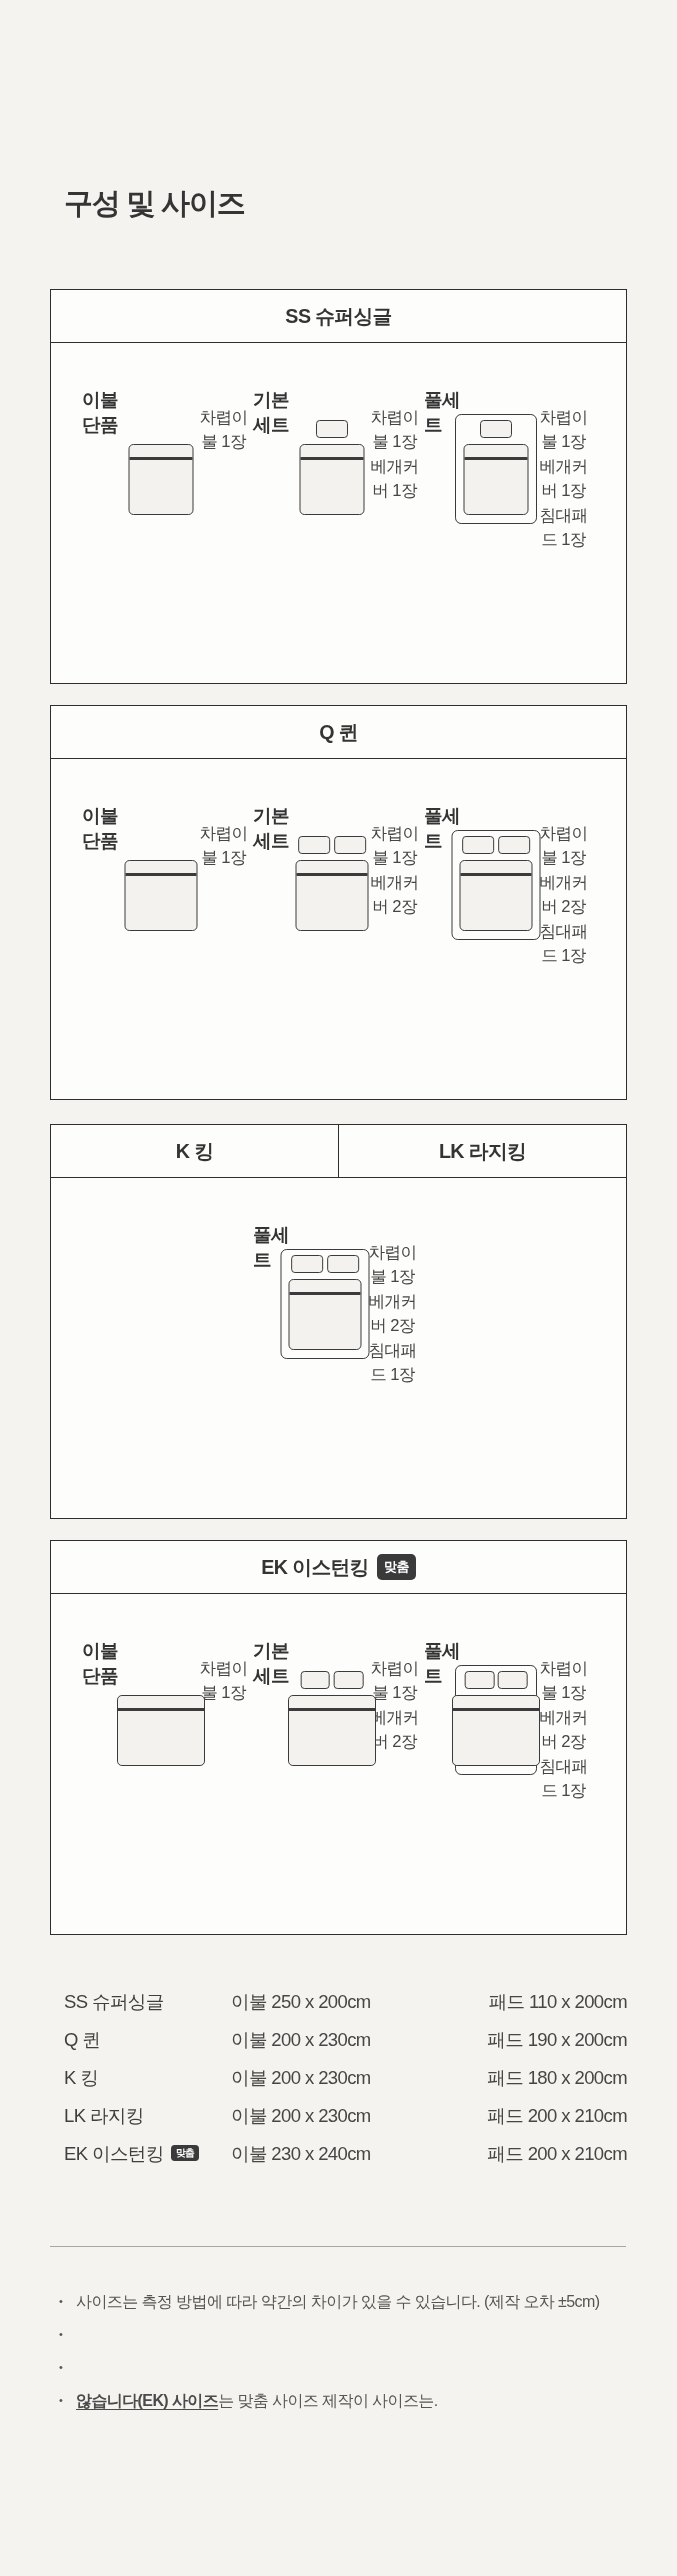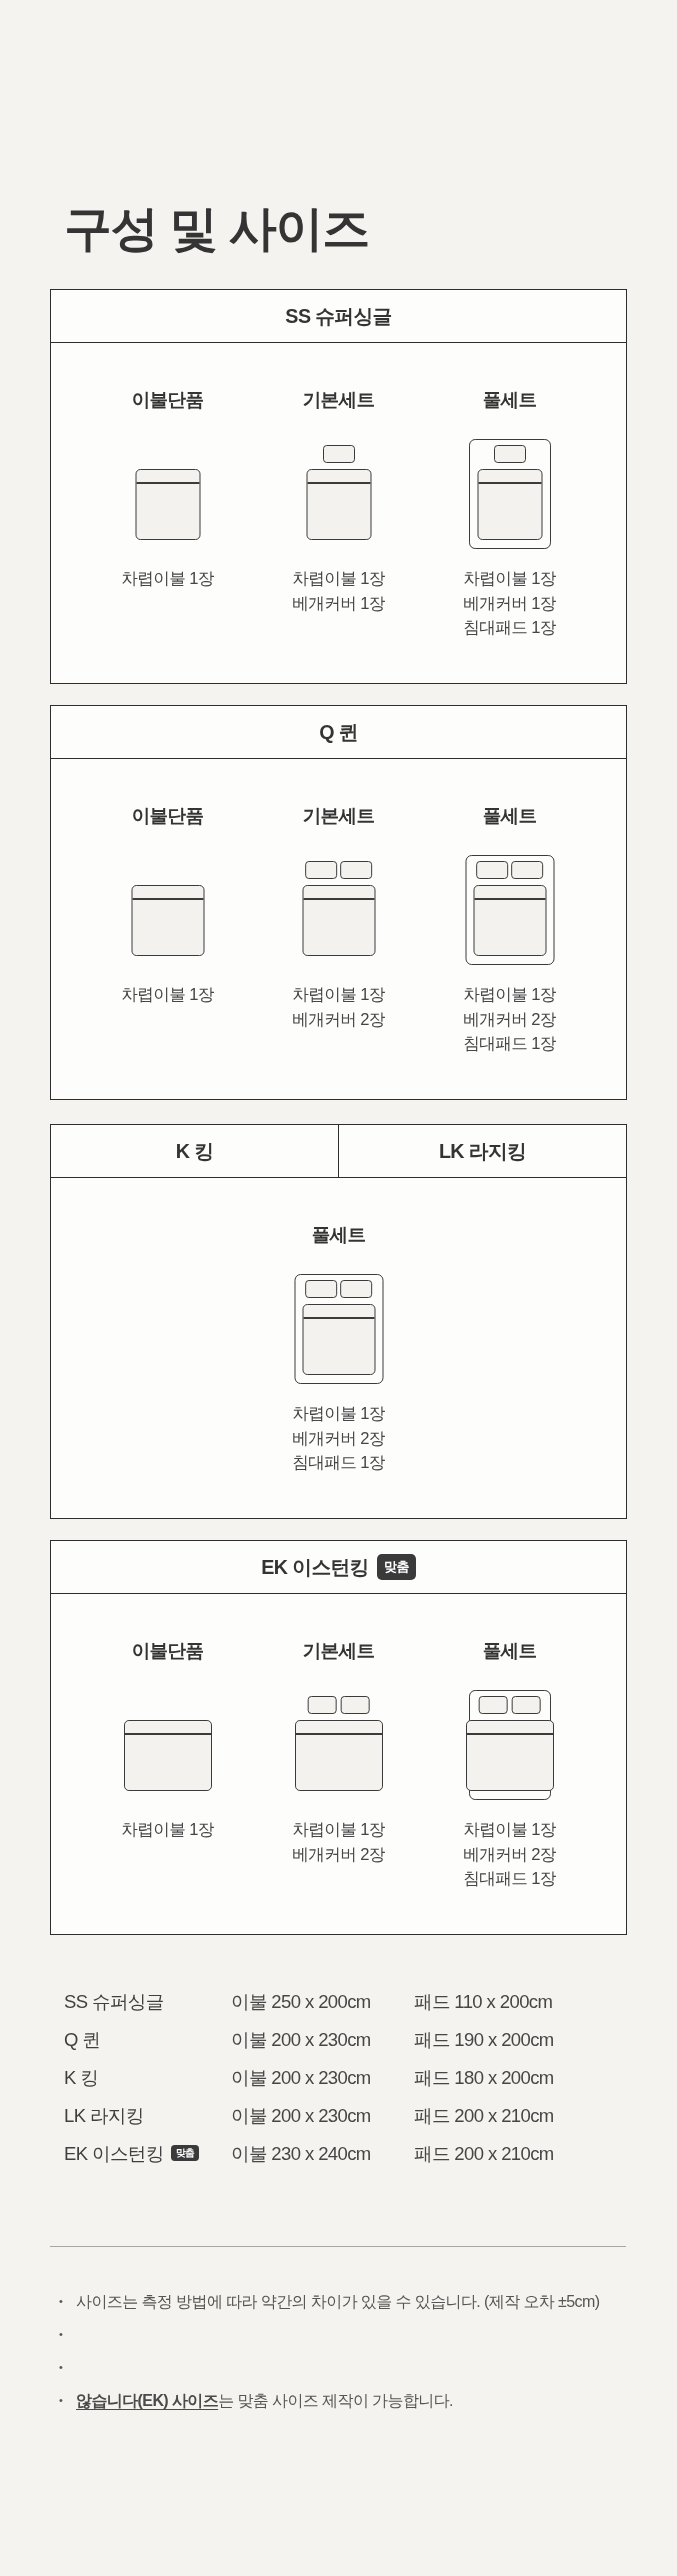--- a/index.html
+++ b/index.html
@@ -5,35 +5,35 @@
   :root{
     --background:#f4f3ef; --box-background:#fdfdfc; --border:#2e2e2e;
     --badge-background:#3a3a3a; --badge-text:#ffffff; --icon-fill:#f4f2ee;
     --icon-stroke:#3b3b3b; --text-primary:#343434; --text-secondary:#464646;
     --note-text:#555555; --divider:#a8a6a2;
   }
   html,body{margin:0;padding:0;background:var(--background);}
   body{font-family:"Liberation Sans","DejaVu Sans",sans-serif;}
   .page{position:relative;width:677px;height:2576px;background:var(--background);overflow:hidden;}
 
-  .page-title{position:absolute;left:64px;top:165px;font-size:48px;font-weight:700;
+  .page-title{position:absolute;left:64px;top:165px;font-size:29px;font-weight:700;
     letter-spacing:-1.2px;color:var(--text-primary);}
 
   .set-box{position:absolute;left:50px;width:577px;height:395px;background:var(--box-background);
     border:1.2px solid var(--border);box-sizing:border-box;}
   #box-0{top:289px}#box-1{top:705px}#box-2{top:1124px}#box-3{top:1540px}
 
   .box-header{display:flex;height:52px;border-bottom:1.2px solid var(--border);}
   .header-cell{flex:1;display:flex;align-items:center;justify-content:center;gap:8.6px;
     font-size:19.7px;font-weight:600;color:var(--text-primary);letter-spacing:-0.6px;}
   .header-cell + .header-cell{border-left:1.2px solid var(--border);}
 
   .box-content{display:flex;justify-content:space-between;padding:0 31px;}
   .box-content.single{justify-content:center;}
-  .set-column{width:171px;display:flex;flex-direction:column;align-items:center;padding-top:44px;}
+  .set-column{width:171px;display:flex;flex-direction:row;align-items:flex-start;padding-top:44px;}
   .column-label{height:24.6px;font-size:18.5px;font-weight:600;color:var(--text-primary);letter-spacing:-0.6px;}
 
   .icon-wrap{position:relative;width:105px;height:110px;margin-top:27px;}
   .pad{position:absolute;top:0;left:50%;transform:translateX(-50%);height:110px;
     border:1.5px solid var(--icon-stroke);border-radius:6.2px;background:var(--box-background);box-sizing:border-box;}
   .pillow-row{position:absolute;top:6.2px;left:50%;transform:translateX(-50%);display:flex;gap:3.7px;}
   .pillow{height:18px;border:1.5px solid var(--icon-stroke);border-radius:3.7px;
     background:var(--icon-fill);box-sizing:border-box;}
   .duvet{position:absolute;top:30px;left:50%;transform:translateX(-50%);height:71px;
     border:1.5px solid var(--icon-stroke);border-radius:4.9px;background:var(--icon-fill);box-sizing:border-box;}
@@ -46,21 +46,21 @@
     font-size:13px;font-weight:600;padding:3.7px 6.8px;border-radius:4.9px;
     background:var(--badge-background);color:var(--badge-text);letter-spacing:-0.6px;}
   .table-badge{display:inline-flex;align-items:center;justify-content:center;
     font-size:9.8px;font-weight:600;padding:1.8px 4.9px;border-radius:3.7px;
     background:var(--badge-background);color:var(--badge-text);letter-spacing:-0.6px;}
 
   .size-table{position:absolute;left:64px;top:1982px;width:563px;}
   .size-row{display:flex;align-items:center;height:38px;font-size:18.5px;color:var(--text-secondary);letter-spacing:-0.6px;}
   .size-label{width:167px;display:flex;align-items:center;gap:7.4px;font-weight:500;color:#3f3f3f;}
   .size-duvet{width:183px;}
-  .size-pad{flex:1;}
+  .size-pad{flex:1;text-align:right;}
 
   .divider{position:absolute;left:50px;top:2246px;width:576px;height:1.2px;background:var(--divider);}
 
   .notes{position:absolute;left:59px;top:2285px;width:579px;}
   .note-line{display:flex;font-size:16px;line-height:33px;color:var(--note-text);letter-spacing:-0.6px;}
   .note-bullet{width:17px;font-size:11px;line-height:33px;color:var(--note-text);}
   .note-em{font-weight:700;color:#4a4a4a;text-decoration:underline;text-underline-offset:3.1px;}
 </style>
 </head>
 <body>
@@ -307,17 +307,17 @@
         <span class="note-text"><span>사이즈는 측정 방법에 따라 약간의 차이가 있을 수 있습니다. (제작 오차 ±5cm)</span></span>
       </div>
       <div class="note-line">
         <span class="note-bullet">•</span>
       </div>
       <div class="note-line">
         <span class="note-bullet">•</span>
       </div>
       <div class="note-line">
         <span class="note-bullet">•</span>
-        <span class="note-text"><span class="note-em">않습니다(EK) 사이즈</span><span>는 맞춤 사이즈 제작이 가능합니다.</span></span>
+        <span class="note-text"><span class="note-em">않습니다(EK) 사이즈</span><span>는 맞춤 사이즈 제작이 사이즈는.</span></span>
       </div>
     </div>
 </div>
 
 
 </body></html>

